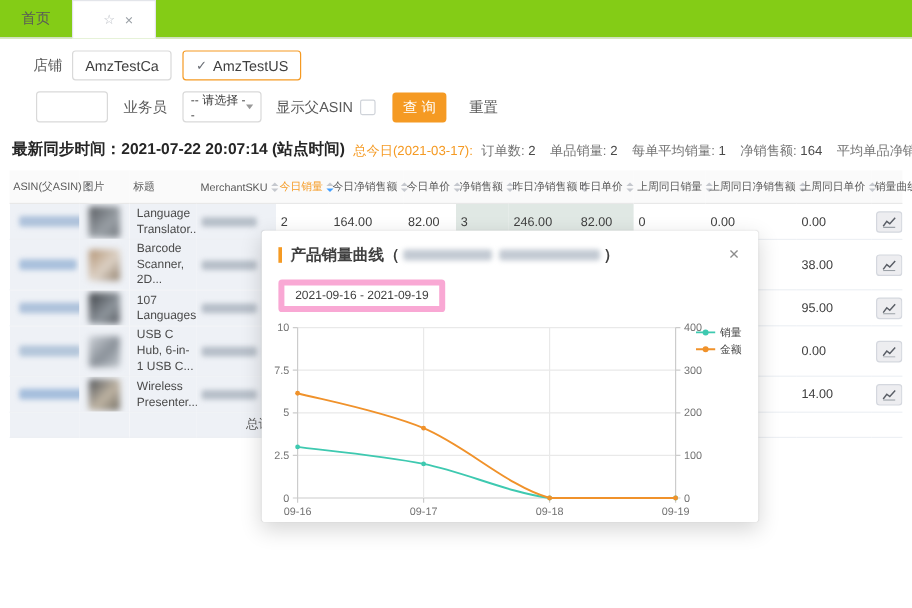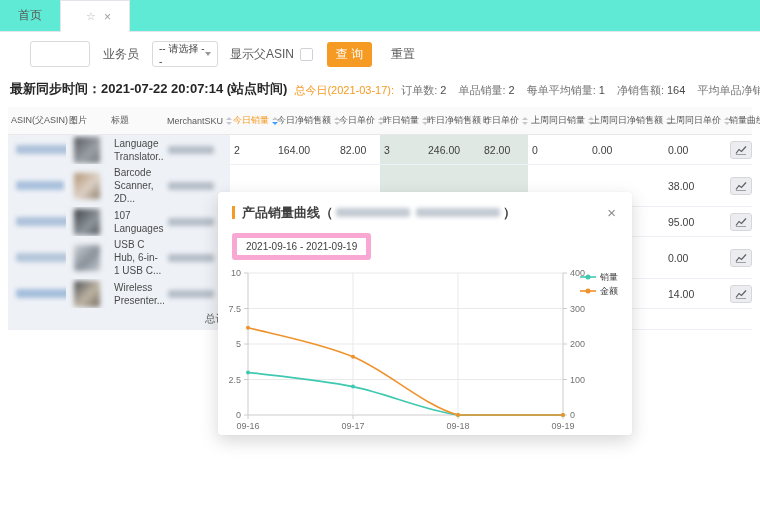--- a/index.html
+++ b/index.html
@@ -1,20 +1,20 @@
 <!DOCTYPE html>
 <html><head>
 <meta charset="utf-8">
 <style>
   html,body{margin:0;padding:0;background:#fff;}
   body{font-family:"Liberation Sans","DejaVu Sans",sans-serif;}
   .screen{position:relative;width:760px;height:507px;background:#fff;overflow:hidden;}
 
   
-  .tabbar{height:31px;background:#5eead4;border-bottom:1px solid #e3e5ea;display:flex;align-items:stretch;}
+  .tabbar{height:31px;background:#84cc16;border-bottom:1px solid #e3e5ea;display:flex;align-items:stretch;}
   .tab{display:flex;align-items:center;padding:0 18px;font-size:12px;color:#595959;cursor:pointer;}
   .tab.active{background:#fff;border:1px solid #e3e5ea;border-bottom:none;margin-bottom:-1px;color:#f59a23;}
   .tab .star{color:#b9bdc4;margin-left:7px;font-size:11px;}
   .tab .close{color:#9aa0a6;margin-left:8px;font-size:12px;}
 
   
   .shop-row{display:flex;align-items:center;margin:10px 0 0 28px;}
   .lbl{font-size:12px;color:#595959;margin-right:8px;}
   .shop-btn{height:25px;padding:0 10px;margin-right:9px;background:#fff;border:1px solid #d9d9d9;border-radius:3px;font-size:12px;color:#404040;display:flex;align-items:center;cursor:pointer;}
   .shop-btn.selected{border-color:#f59a23;}
@@ -89,20 +89,30 @@
   <div class="tabbar">
     <div class="tab">
         <span>首页</span>
       </div>
     <div class="tab active">
       <span class="star">☆</span>
       <span class="close">×</span>
     </div>
   </div>
 
+  <div class="shop-row">
+    <span class="lbl">店铺</span>
+    <button class="shop-btn">
+        <span>AmzTestCa</span>
+      </button>
+    <button class="shop-btn selected">
+      <span class="check">✓</span>
+      <span>AmzTestUS</span>
+    </button>
+  </div>
 
   <div class="filter-row">
     <input class="inp" value="" style="">
     <span class="lbl lbl-staff">业务员</span>
     <div class="sel sel-staff">
       <span>-- 请选择 --</span>
         <i class="sel-car"></i>
     </div>
     <div class="cb-group">
       <span>显示父ASIN</span>
@@ -160,21 +170,21 @@
                 <i class="dn"></i>
               </span></th>
           <th><span>今日净销售额</span><span class="carets">
                 <i class="up"></i>
                 <i class="dn"></i>
               </span></th>
           <th><span>今日单价</span><span class="carets">
                 <i class="up"></i>
                 <i class="dn"></i>
               </span></th>
-          <th><span>昨日销量</span><span class="carets">
+          <th><span>净销售额</span><span class="carets">
                 <i class="up"></i>
                 <i class="dn"></i>
               </span></th>
           <th><span>昨日净销售额</span><span class="carets">
                 <i class="up"></i>
                 <i class="dn"></i>
               </span></th>
           <th><span>昨日单价</span><span class="carets">
                 <i class="up"></i>
                 <i class="dn"></i>

